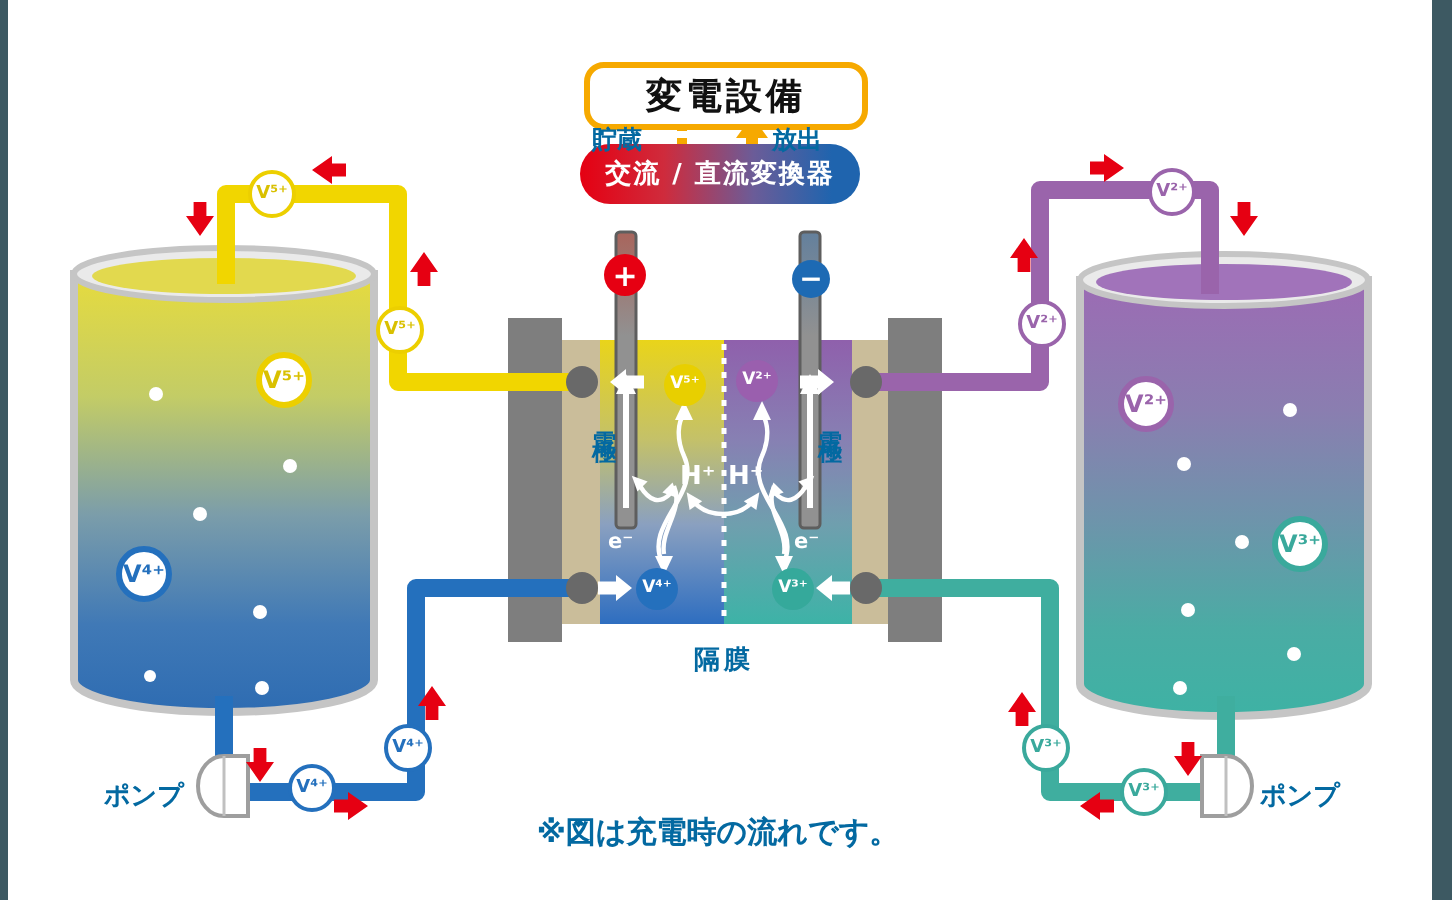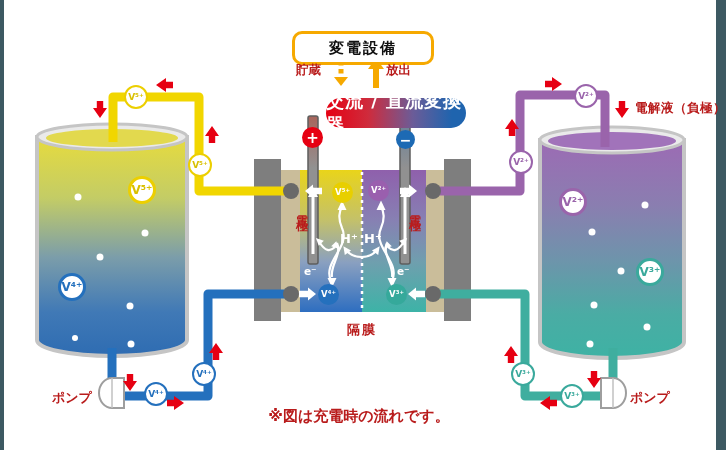--- a/index.html
+++ b/index.html
@@ -1,41 +1,41 @@
 <!DOCTYPE html>
 <html><head>
 <meta charset="utf-8">
 <style>
   html,body{margin:0;padding:0;background:#fff;}
   .stage{position:relative;width:726px;height:450px;background:#fff;overflow:hidden;
          font-family:"DejaVu Sans","Liberation Sans",sans-serif;}
   svg{position:absolute;left:0;top:0;}
-  .lbl{position:absolute;color:#b91c1c;font-weight:bold;white-space:nowrap;}
+  .lbl{position:absolute;color:#0369a1;font-weight:bold;white-space:nowrap;}
   .vert{writing-mode:vertical-rl;letter-spacing:3px;}
   .white{color:#fff;}
   .b{position:absolute;border-radius:50%;display:flex;align-items:center;justify-content:center;
      font-weight:bold;box-sizing:border-box;background:#fff;line-height:1;}
   .bp{width:24px;height:24px;border:2.5px solid;font-size:9px;}
   .bt{width:28px;height:28px;border:3px solid;font-size:12px;}
   .bc{width:21px;height:21px;font-size:8.5px;color:#fff;border:none;}
   .yel{border-color:#eccf00;color:#d9c000;}
   .blu{border-color:#2470bd;color:#2470bd;}
   .pur{border-color:#9a64ab;color:#9a64ab;}
   .tea{border-color:#3aa99c;color:#3aa99c;}
   .f-yel{background:#e8cf00;}
   .f-blu{background:#2470bd;}
   .f-pur{background:#9a5fae;}
   .f-tea{background:#35a99b;}
   .term{position:absolute;border-radius:50%;display:flex;align-items:center;justify-content:center;
         color:#fff;font-weight:bold;}
   .box{position:absolute;display:flex;align-items:center;justify-content:center;font-weight:bold;}
   #substation{left:292px;top:31px;width:136px;height:28px;background:#fff;border:3px solid #f6a900;
-              border-radius:10px;font-size:15px;letter-spacing:2px;color:#111;text-align:right;}
-  #converter{left:290px;top:98px;width:140px;height:30px;border-radius:16px;color:#fff;font-size:18px;
-             letter-spacing:1px;background:linear-gradient(90deg,#e50012 0%,#cf2b3c 30%,#6b5c98 62%,#1f64ae 90%);margin-left:36px;}
+              border-radius:10px;font-size:18px;letter-spacing:2px;color:#111;text-align:right;}
+  #converter{left:290px;top:72px;width:140px;height:30px;border-radius:16px;color:#fff;font-size:13px;
+             letter-spacing:1px;background:linear-gradient(90deg,#e50012 0%,#cf2b3c 30%,#6b5c98 62%,#1f64ae 90%);}
 </style>
 </head>
 <body>
 
 <div class="stage">
 
 <svg width="726" height="450" viewBox="0 0 726 450">
   <defs>
     <linearGradient id="gradL" x1="0" y1="0" x2="0" y2="1">
       <stop offset="0" stop-color="#e6db3e"></stop>
@@ -216,21 +216,20 @@
     </div>
 <div class="box" id="converter">
       <span>交流 / 直流変換器</span>
     </div>
 <div class="lbl" style="left:296px;top:62px;font-size:12.5px;">貯蔵</div>
 <div class="lbl" style="left:386px;top:62px;font-size:12.5px;">放出</div>
 
 <div class="term" style="left:302px;top:127px;width:21px;height:21px;background:#e60012;font-size:15px;">+</div>
 <div class="term" style="left:396px;top:130px;width:19px;height:19px;background:#1d6ab4;font-size:14px;">−</div>
 
-<div class="lbl" style="left:635px;top:100px;font-size:12.5px;letter-spacing:0.5px;">電解液（負極）</div>
 <div class="lbl" style="left:52px;top:389px;font-size:13px;">ポンプ</div>
 <div class="lbl" style="left:630px;top:389px;font-size:13px;">ポンプ</div>
 
 <div class="lbl vert" style="left:293px;top:206px;font-size:12px;">電極</div>
 <div class="lbl vert" style="left:406px;top:206px;font-size:12px;">電極</div>
 <div class="lbl" style="left:334px;top:321px;width:56px;text-align:center;font-size:13px;letter-spacing:2px;">隔膜</div>
 <div class="lbl white" style="left:340px;top:231px;font-size:13px;">H⁺</div>
 <div class="lbl white" style="left:364px;top:231px;font-size:13px;">H⁺</div>
 <div class="lbl white" style="left:304px;top:265px;font-size:10.5px;">e⁻</div>
 <div class="lbl white" style="left:397px;top:265px;font-size:10.5px;">e⁻</div>

